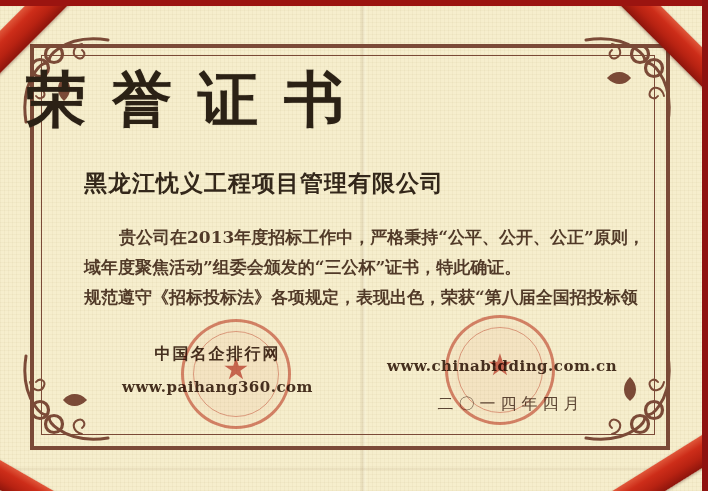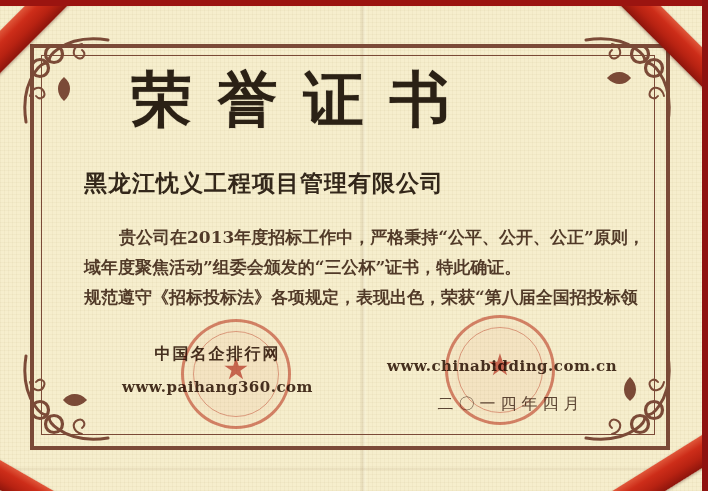--- a/index.html
+++ b/index.html
@@ -31,21 +31,21 @@
   .frame-outer{position:absolute;left:30px;top:44px;width:632px;height:398px;
     border:4px solid #7b4a37;z-index:3;}
   .frame-inner{position:absolute;left:41px;top:55px;width:612px;height:378px;
     border:1.5px solid #7b4a37;z-index:3;}
   .corner-orn{position:absolute;width:90px;height:90px;z-index:4;}
   .corner-orn.tl{left:20px;top:34px;}
   .corner-orn.tr{left:584px;top:34px;transform:rotate(90deg);}
   .corner-orn.br{left:584px;top:354px;transform:rotate(180deg);}
   .corner-orn.bl{left:20px;top:354px;transform:rotate(270deg);}
   
-  .title{position:absolute;left:0;top:60px;width:581px;text-align:center;z-index:5;
+  .title{position:absolute;left:0;top:60px;width:581px;text-align:left;z-index:5;
     font-size:60px;font-weight:700;color:#2b2115;letter-spacing:26px;text-indent:26px;
     text-shadow:0 0 1px rgba(43,33,21,.4);}
   .recipient{position:absolute;left:84px;top:168px;z-index:5;
     font-size:23px;font-weight:600;color:#33271a;letter-spacing:1px;white-space:nowrap;}
   .body-text{position:absolute;left:84px;top:222px;z-index:5;
     font-size:17px;line-height:30px;font-weight:700;color:#513a28;}
   .body-text .line{white-space:nowrap;}
   .body-text .line.first{text-indent:35px;}
   .issuer{position:absolute;z-index:5;text-align:center;color:#46301f;}
   .issuer.left{left:115px;top:344px;width:205px;}

